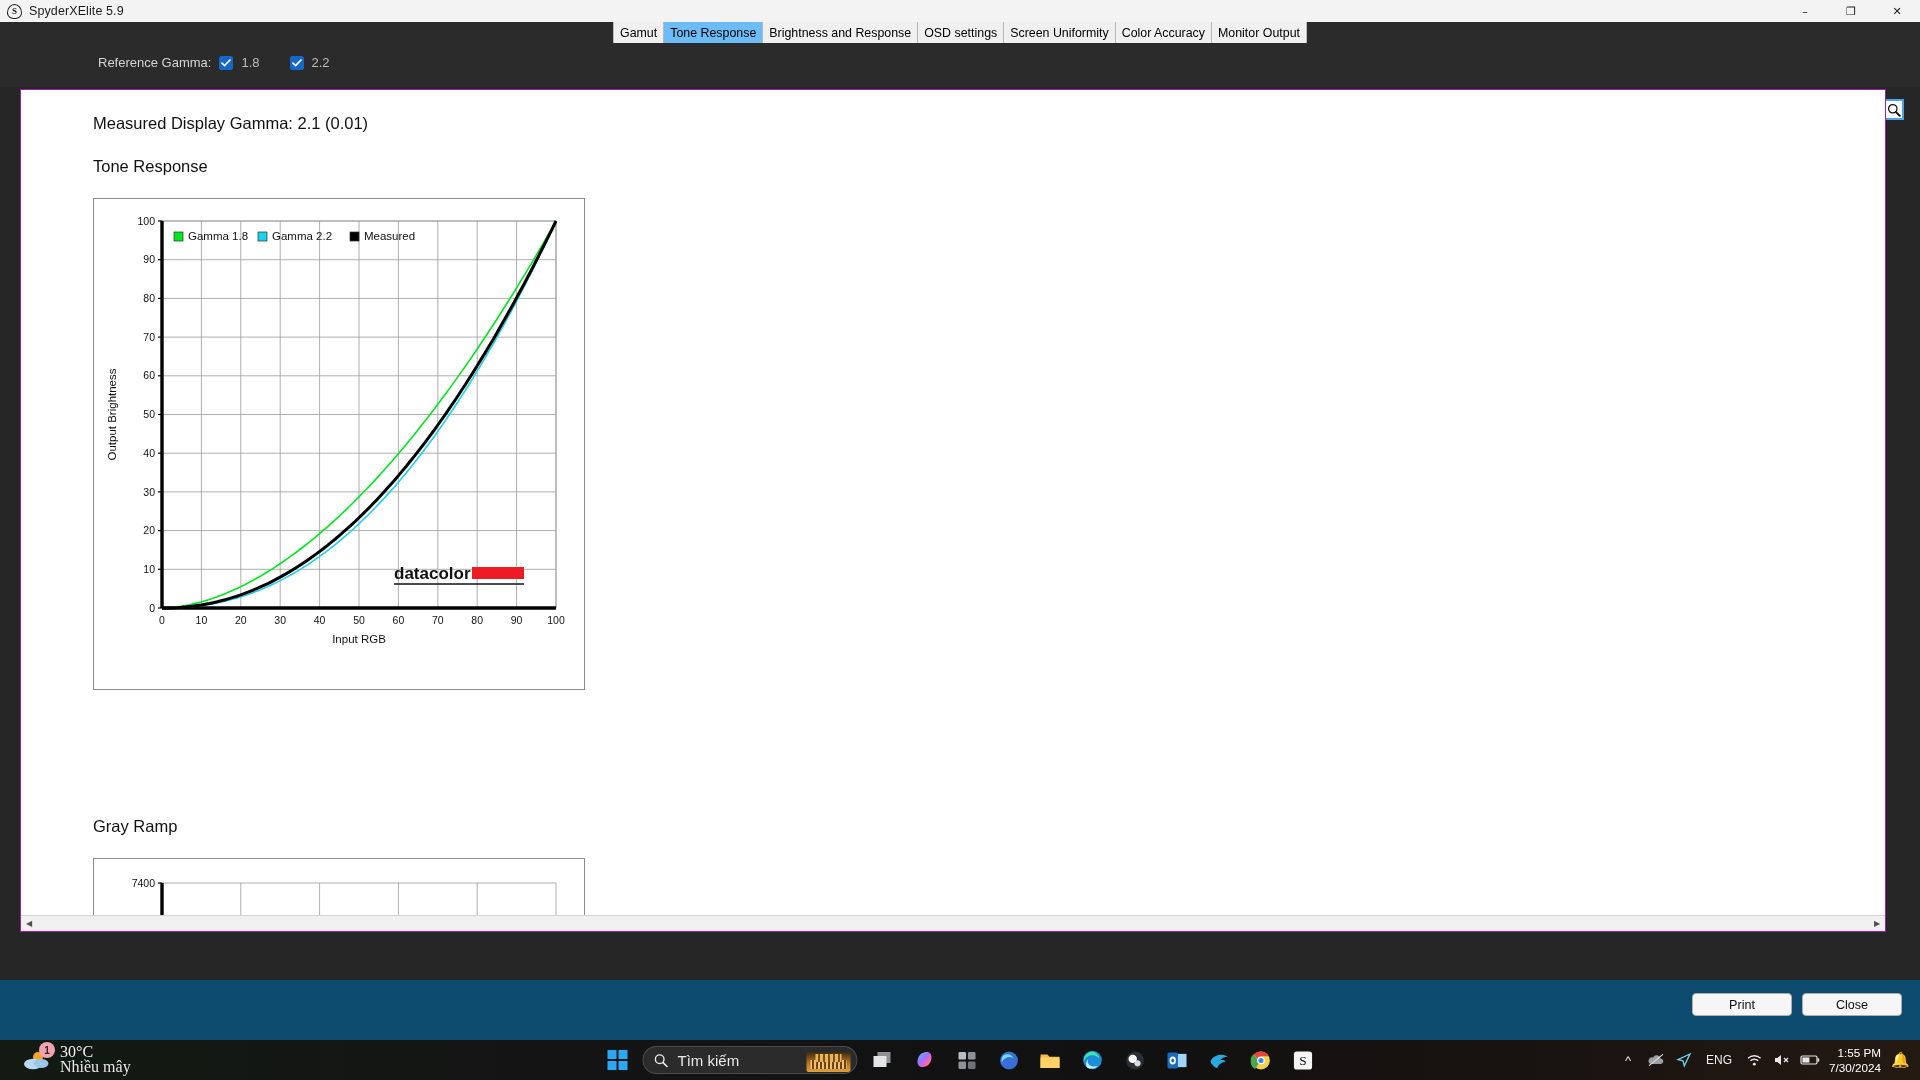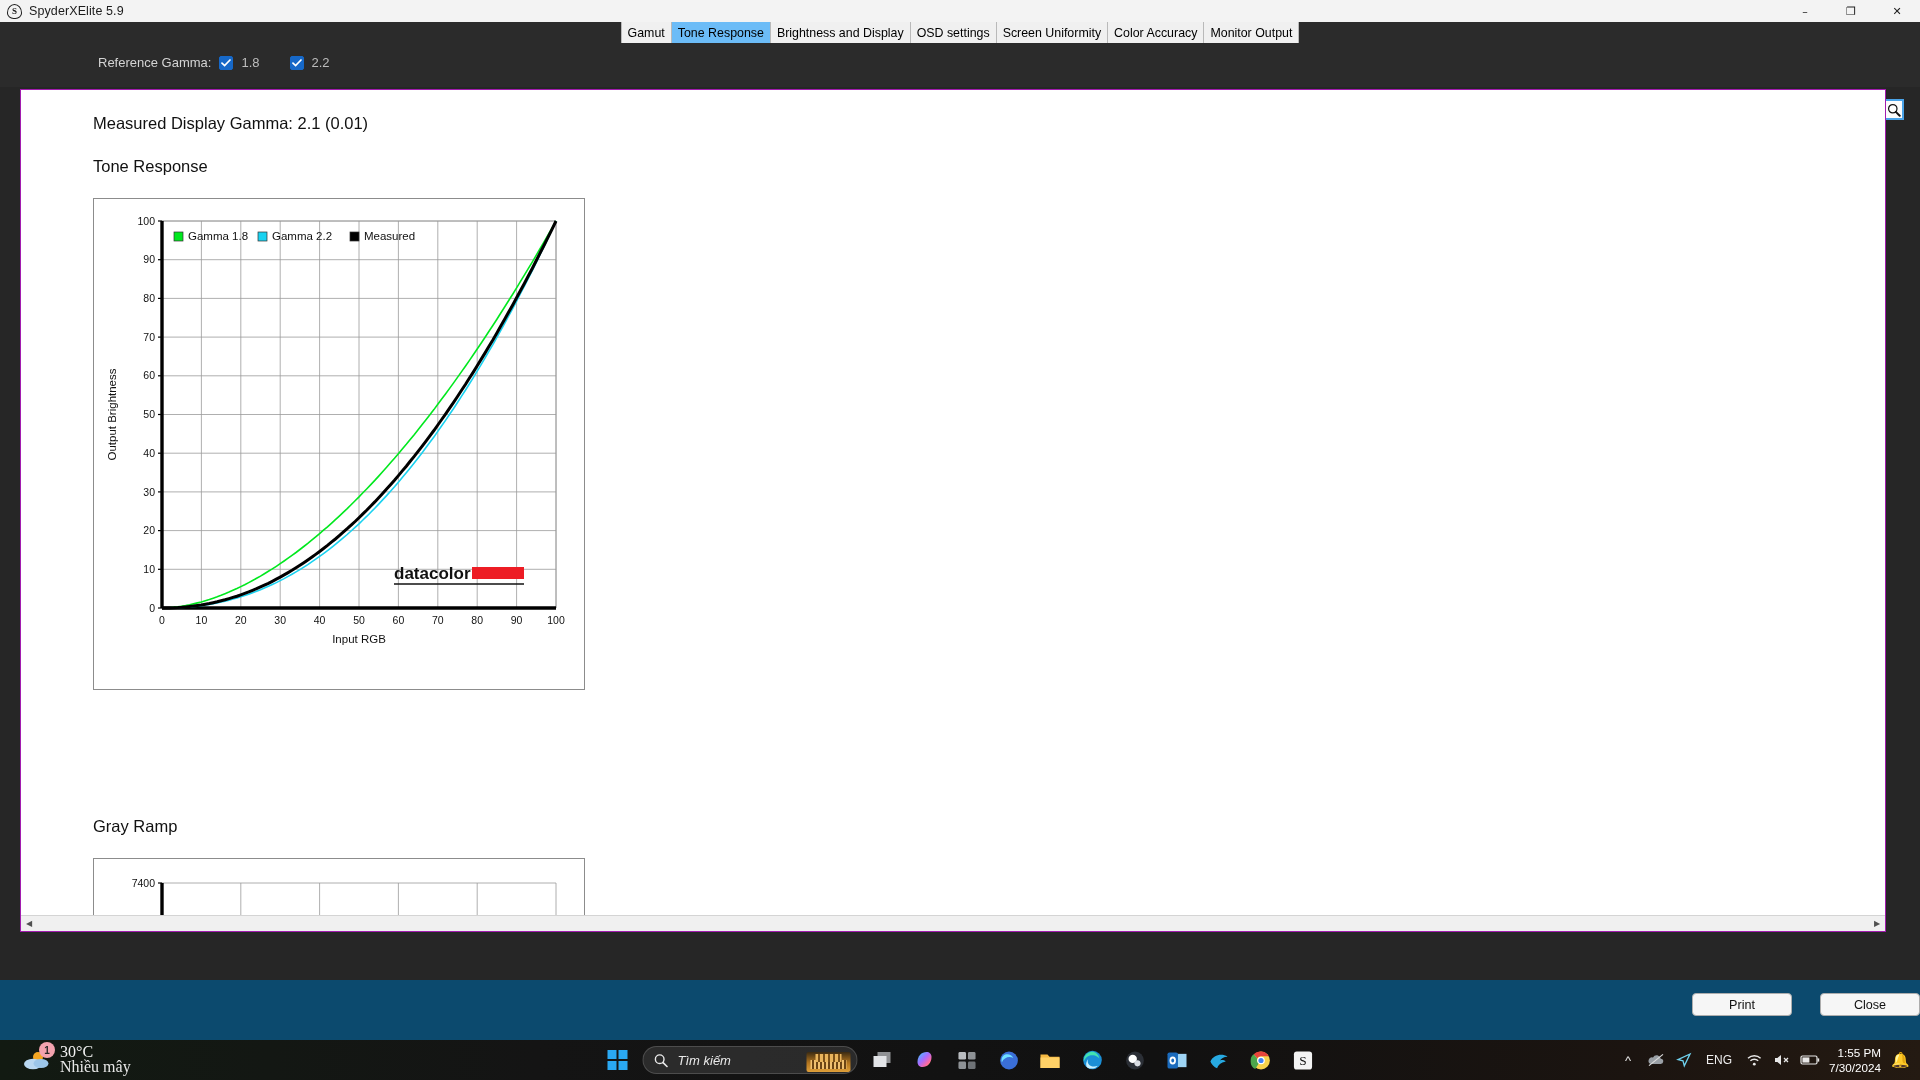--- a/index.html
+++ b/index.html
@@ -108,21 +108,21 @@
   .footer {
     position: absolute; left: 0; top: 980px; width: 1920px; height: 60px; background: #0c4a6e;
   }
   .btn {
     position: absolute; top: 13px; width: 100px; height: 23px;
     background: #f6f6f6; border: 1px solid #adadad; border-radius: 4px;
     font-size: 12.6px; color: #101010;
     display: flex; align-items: center; justify-content: center;
   }
   .btn.print { right: 128px; }
-  .btn.close { right: 0; }
+  .btn.close { right: 18px; }
 
   
   .taskbar {
     position: absolute; left: 0; top: 1040px; width: 1920px; height: 40px;
     background: linear-gradient(90deg,#121a12 0%,#141414 28%,#111 60%,#1b1410 85%,#241a12 100%);
   }
   .weather { position: absolute; left: 22px; top: 4px; display: flex; align-items: center; gap: 8px; }
   .cloud-wrap { position: relative; width: 30px; height: 30px; }
   .badge {
     position: absolute; right: -3px; top: -2px; width: 16px; height: 16px; border-radius: 50%;
@@ -136,21 +136,21 @@
   .startbtn { width: 34px; height: 34px; display: flex; align-items: center; justify-content: center; }
   .winlogo { display: grid; grid-template-columns: 9px 9px; grid-template-rows: 9px 9px; gap: 2.5px; }
   .winlogo i { background: #2aa8f2; display: block; }
   .searchbox {
     width: 215px; height: 28px; border-radius: 14px;
     background: rgba(255,255,255,.10);
     border: 1px solid rgba(255,255,255,.16);
     display: flex; align-items: center; padding: 0 6px 0 10px; position: relative;
     overflow: hidden;
   }
-  .searchbox .sph { color: #e9e9e9; font-size: 13px; margin-left: 9px; font-style: italic; }
+  .searchbox .sph { color: #e9e9e9; font-size: 15px; margin-left: 9px; }
   .city {
     position: absolute; right: 6px; bottom: 1px; width: 44px; height: 20px;
     background: linear-gradient(180deg,#3a2a12 0%,#b4761f 55%,#e0a03a 100%);
     border-radius: 2px;
   }
   .city:before {
     content:""; position:absolute; left:4px; bottom:3px; width:36px; height:9px;
     background: repeating-linear-gradient(90deg,#f0c070 0 2px,#6b4415 2px 4px);
   }
   .city:after {
@@ -177,21 +177,21 @@
     <div class="tb-btn">–</div>
     <div class="tb-btn">❐</div>
     <div class="tb-btn close">✕</div>
   </div>
 </div>
 
 <div class="tabstrip">
   <div class="tabs" id="tabs-host">
       <div class="tab">Gamut</div>
       <div class="tab active">Tone Response</div>
-      <div class="tab">Brightness and Display</div>
+      <div class="tab">Brightness and Response</div>
       <div class="tab">OSD settings</div>
       <div class="tab">Screen Uniformity</div>
       <div class="tab">Color Accuracy</div>
       <div class="tab">Monitor Output</div>
     </div>
 </div>
 
 <div class="gammabar">
   <div class="gamma-group">
     <span>Reference Gamma:</span>

